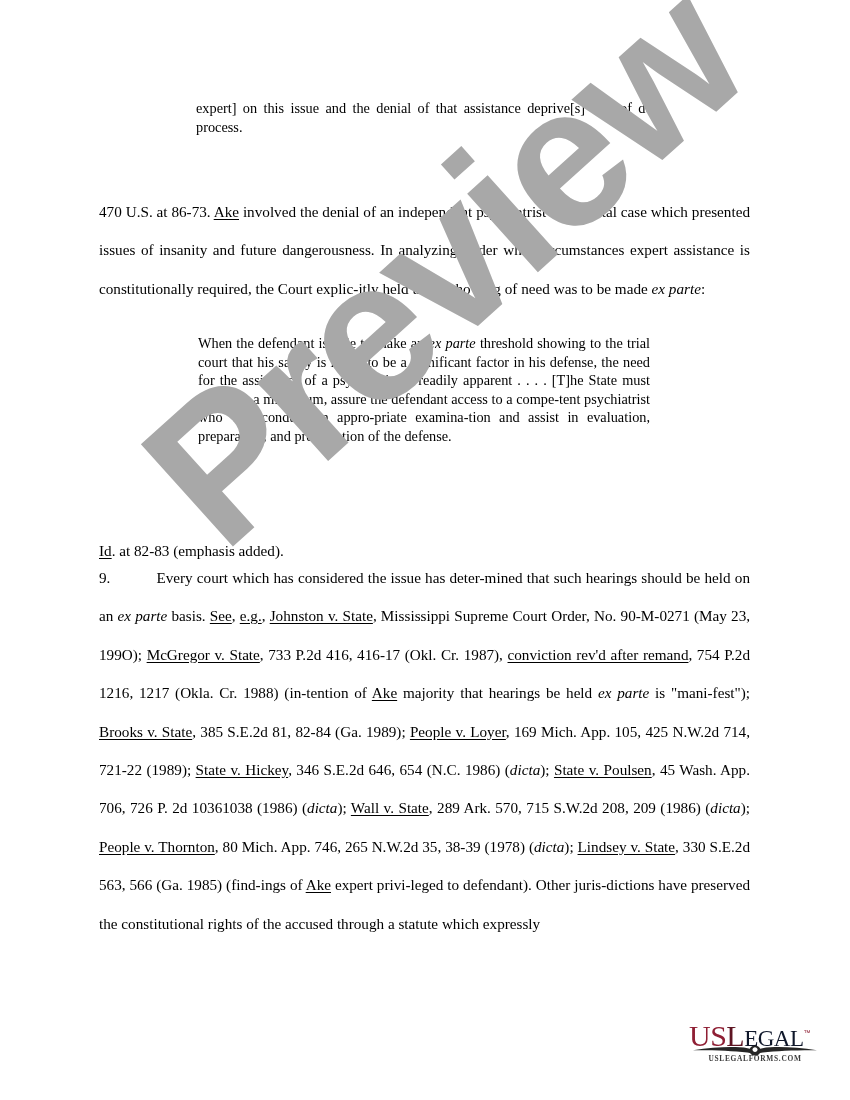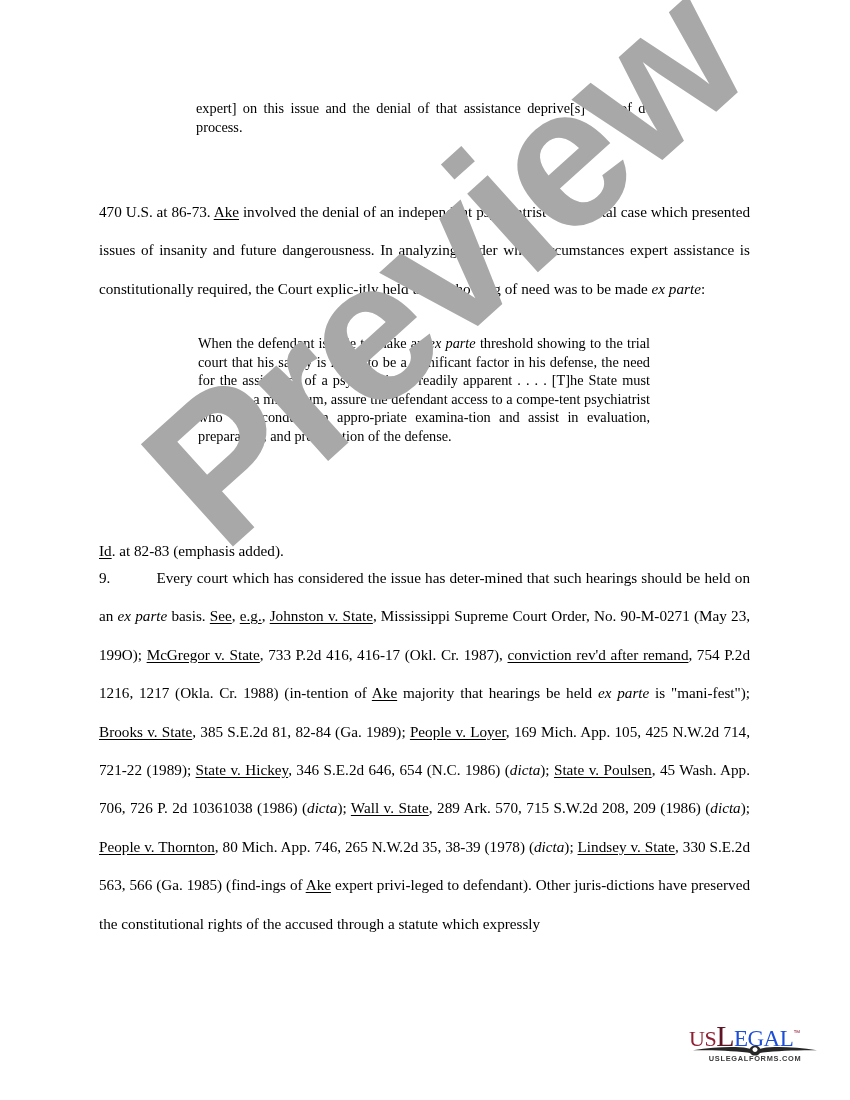--- a/index.html
+++ b/index.html
@@ -108,44 +108,44 @@
   #logo-word {
     font-family: "Liberation Serif", "DejaVu Serif", serif;
     font-size: 30px;
     line-height: 30px;
     letter-spacing: -0.5px;
     color: #8f1f34;
     white-space: nowrap;
     position: relative;
     display: block;
   }
-  #logo-word .us { font-size: 22px; }
+  #logo-word .us { font-size: 30px; }
   #logo-word .l  { font-size: 30px; color: #5e1422; }
-  #logo-word .egal { font-size: 23px; color: #1d4ed8; }
+  #logo-word .egal { font-size: 23px; color: #0f172a; }
   #logo-tm {
     font-family: "Liberation Sans", "DejaVu Sans", sans-serif;
     font-size: 7px;
     color: #8f1f34;
     vertical-align: super;
     letter-spacing: 0;
   }
   #logo-swoosh {
     position: absolute;
     left: 2px;
     top: 27px;
     width: 128px;
     height: 11px;
   }
   #logo-sub {
     position: absolute;
     left: 0;
     top: 36px;
     width: 132px;
     text-align: center;
-    font-family: Liberation Sans, sans-serif;
+    font-family: Liberation Serif, serif;
     font-size: 7.4px;
     font-weight: bold;
     letter-spacing: 0.7px;
     color: #3b3b3b;
   }
 </style>
 </head>
 <body>
 
 <div id="page">

